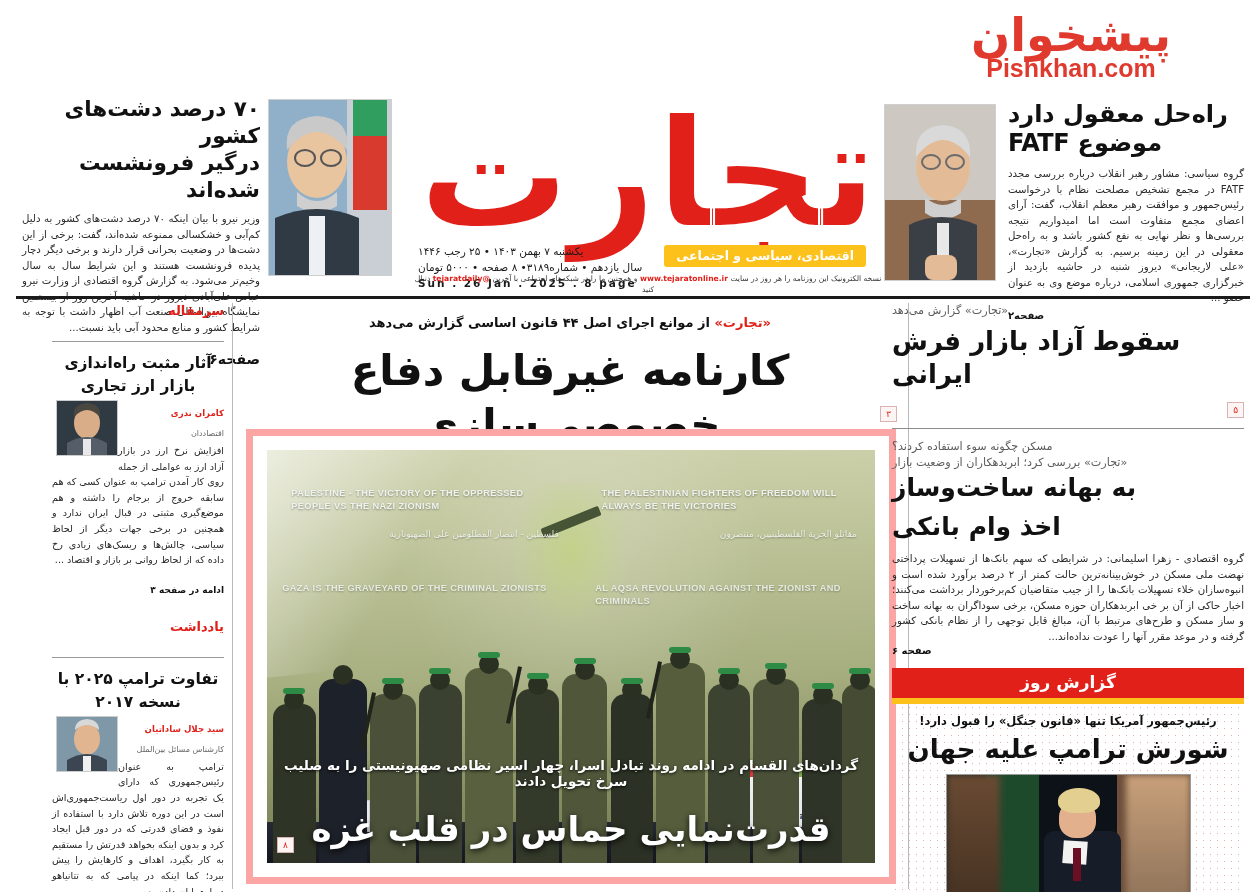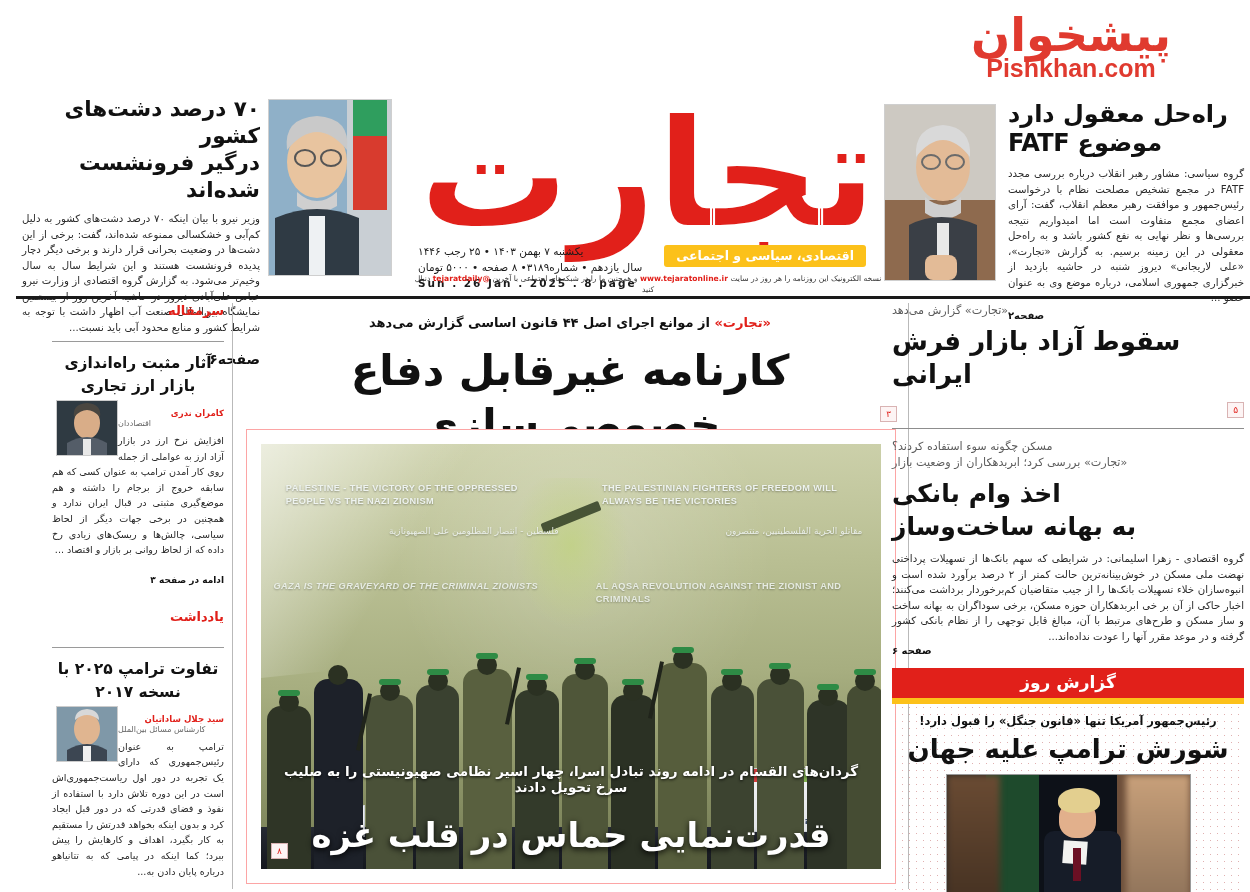--- a/index.html
+++ b/index.html
@@ -99,21 +99,21 @@
   .sec-label{
     position:absolute;right:0px;top:0px;font-size:13px;font-weight:bold;color:#e1201a;
   }
   .hline{height:1px;background:#9a9a9a;width:100%;}
   .side-block{position:relative;width:172px;}
   .side-title{
     font-size:15.5px;font-weight:bold;line-height:23px;text-align:center;
     letter-spacing:-0.4px;margin-top:10px;
   }
   .side-author{font-size:8.6px;color:#e1201a;font-weight:bold;line-height:11px;margin-top:10px;text-align:right;}
-  .side-role{font-size:8px;color:#666;line-height:10px;text-align:left;}
+  .side-role{font-size:8px;color:#666;line-height:10px;text-align:right;margin-top:10px;}
   .side-photo{
     float:left;width:60px;height:54px;margin:2px 0 3px 4px;
     border:1px solid #ccc;background:#6d7a86;overflow:hidden;
   }
   .side-body{font-size:9.6px;line-height:15.6px;text-align:justify;color:#262626;margin-top:4px;}
   .side-more{font-size:9px;font-weight:bold;margin-top:17px;text-align:right;}
 
   
   .centercol{position:absolute;left:240px;top:303px;width:660px;height:586px;}
   .kicker{
@@ -124,21 +124,21 @@
     text-align:center;font-size:42px;font-weight:bold;line-height:54px;
     margin-top:14px;letter-spacing:-1.5px;
   }
   .pgbadge{
     display:inline-block;border:1px solid #d9b3b3;background:#fdf4f4;color:#e1201a;
     font-size:9px;padding:2px 5px;line-height:10px;vertical-align:middle;
   }
   .main-badge-wrap{position:absolute;right:3px;top:100px;}
   .photo-frame{
     position:absolute;left:6px;top:126px;width:650px;height:455px;
-    background:#ffffff;border:1px solid #fca5a5;padding:14px;box-sizing:border-box;
+    background:#ffffff;border:7px solid #fca5a5;padding:14px;box-sizing:border-box;
   }
   .photo-inner{position:relative;width:100%;height:100%;overflow:hidden;background:#9aa07a;}
 
   
   .ph-bg{position:absolute;inset:0;
     background:
       radial-gradient(circle at 52% 26%, rgba(255,255,255,0.22), rgba(255,255,255,0) 42%),
       linear-gradient(178deg,#cfd3ae 0%, #b9bf93 30%, #a7ae80 55%, #8e9669 75%, #6f7650 100%);
   }
   .ph-beam{position:absolute;left:-4%;top:-8%;width:46%;height:60%;
@@ -148,21 +148,21 @@
     background:radial-gradient(ellipse at 50% 45%, rgba(190,210,120,0.65), rgba(160,180,100,0) 70%);}
   .ph-emblem:after{content:"";position:absolute;left:28px;top:34px;width:62px;height:10px;
     background:#1c2a14;transform:rotate(-22deg);border-radius:2px;opacity:.75;}
   .ph-txt{position:absolute;color:#eef3ef;font-family:"Liberation Sans",sans-serif;
     font-weight:bold;letter-spacing:0.4px;line-height:13px;font-size:9.2px;text-shadow:0 1px 2px rgba(0,0,0,.35);}
   .ph-txt.ar{font-family:"DejaVu Sans",sans-serif;font-size:9px;font-weight:normal;opacity:.92;}
   .ph-l1{left:4%;top:9%;width:40%;direction:ltr;text-align:left;}
   .ph-l1b{left:4%;top:19%;width:44%;direction:rtl;text-align:right;}
   .ph-r1{right:3%;top:9%;width:42%;direction:ltr;text-align:left;}
   .ph-r1b{right:3%;top:19%;width:40%;direction:rtl;text-align:right;}
-  .ph-l2{left:2%;top:32%;width:44%;direction:ltr;text-align:left;opacity:.85;font-style:italic;}
+  .ph-l2{left:2%;top:32%;width:44%;direction:ltr;text-align:right;opacity:.85;}
   .ph-r2{right:2%;top:32%;width:44%;direction:ltr;text-align:left;opacity:.85;}
 
   .crowd{position:absolute;left:0;bottom:0;width:100%;height:62%;}
   .fighter{position:absolute;bottom:0;background:#3d4430;border-radius:14px 14px 0 0;}
   .fighter .head{position:absolute;left:50%;top:-14px;width:20px;height:20px;margin-left:-10px;
     background:#2b3122;border-radius:50%;}
   .fighter .band{position:absolute;left:50%;top:-16px;width:22px;height:6px;margin-left:-11px;
     background:#2e8b45;border-radius:3px;}
   .fighter .gun{position:absolute;top:-2px;width:4px;height:58px;background:#20241b;transform:rotate(12deg);}
   .stage{position:absolute;left:0;bottom:0;width:100%;height:16%;
@@ -470,22 +470,22 @@
       <div style="margin-top:8px;">
         <span class="pgbadge">۵</span>
       </div>
     </div>
 
     <div class="hline" style="margin-top:10px;background:#8d8d8d;"></div>
 
     <div style="margin-top:10px;">
       <div class="r-kicker">مسکن چگونه سوء استفاده کردند؟</div>
       <div class="r-kicker">«تجارت» بررسی کرد؛ ابربدهکاران از وضعیت بازار</div>
+      <div class="r-head2" style="margin-top:0;">به بهانه ساخت‌وساز</div>
       <div class="r-head2">اخذ وام بانکی</div>
-      <div class="r-head2" style="margin-top:0;">به بهانه ساخت‌وساز</div>
       <div class="r-body">گروه اقتصادی - زهرا اسلیمانی: در شرایطی که سهم بانک‌ها از تسهیلات پرداختی نهضت ملی مسکن در خوش‌بینانه‌ترین حالت کمتر از ۲ درصد برآورد شده است و انبوه‌سازان خلاء تسهیلات بانک‌ها را از جیب متقاضیان کم‌برخوردار برداشت می‌کنند؛ اخبار حاکی از آن بر خی ابربدهکاران حوزه مسکن، برخی سوداگران به بهانه ساخت و ساز مسکن و طرح‌های مرتبط با آن، مبالغ قابل توجهی را از نظام بانکی کشور گرفته و در موعد مقرر آنها را عودت نداده‌اند...</div>
       <div class="clr">
           <div class="r-page">صفحه ۶</div>
         </div>
     </div>
 
     <div style="margin-top:12px;">
       <div class="redbar">گزارش روز</div>
       <div class="yellowbar"></div>
       <div class="dotfield">

